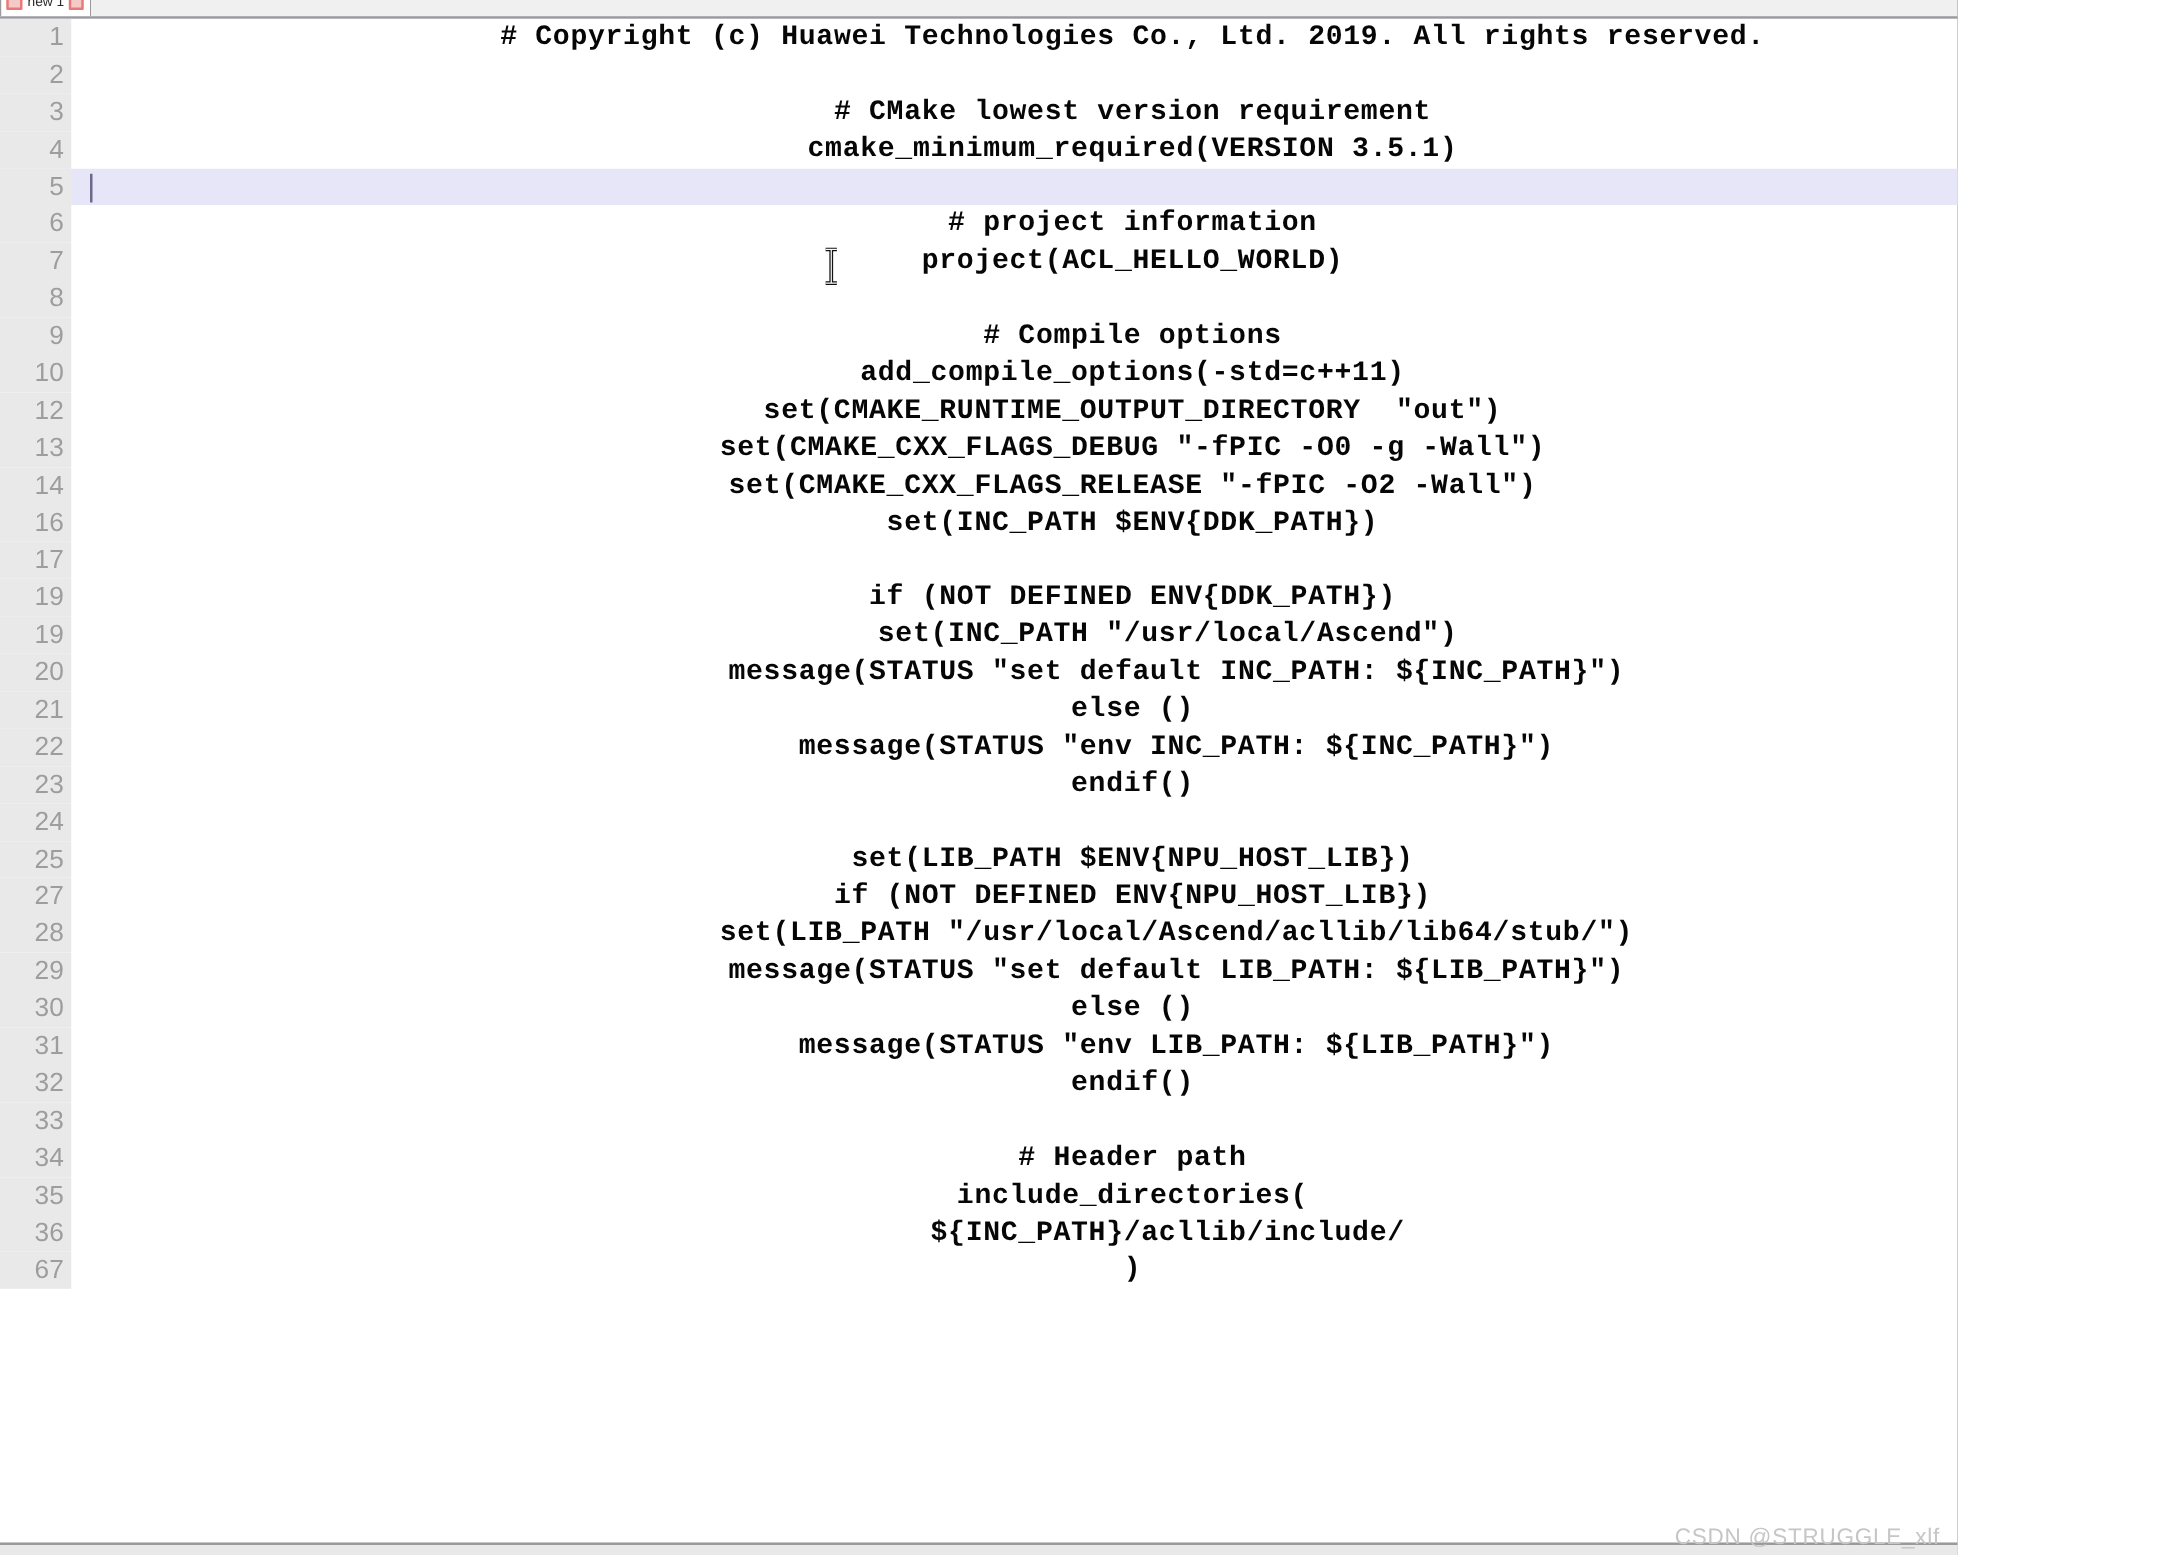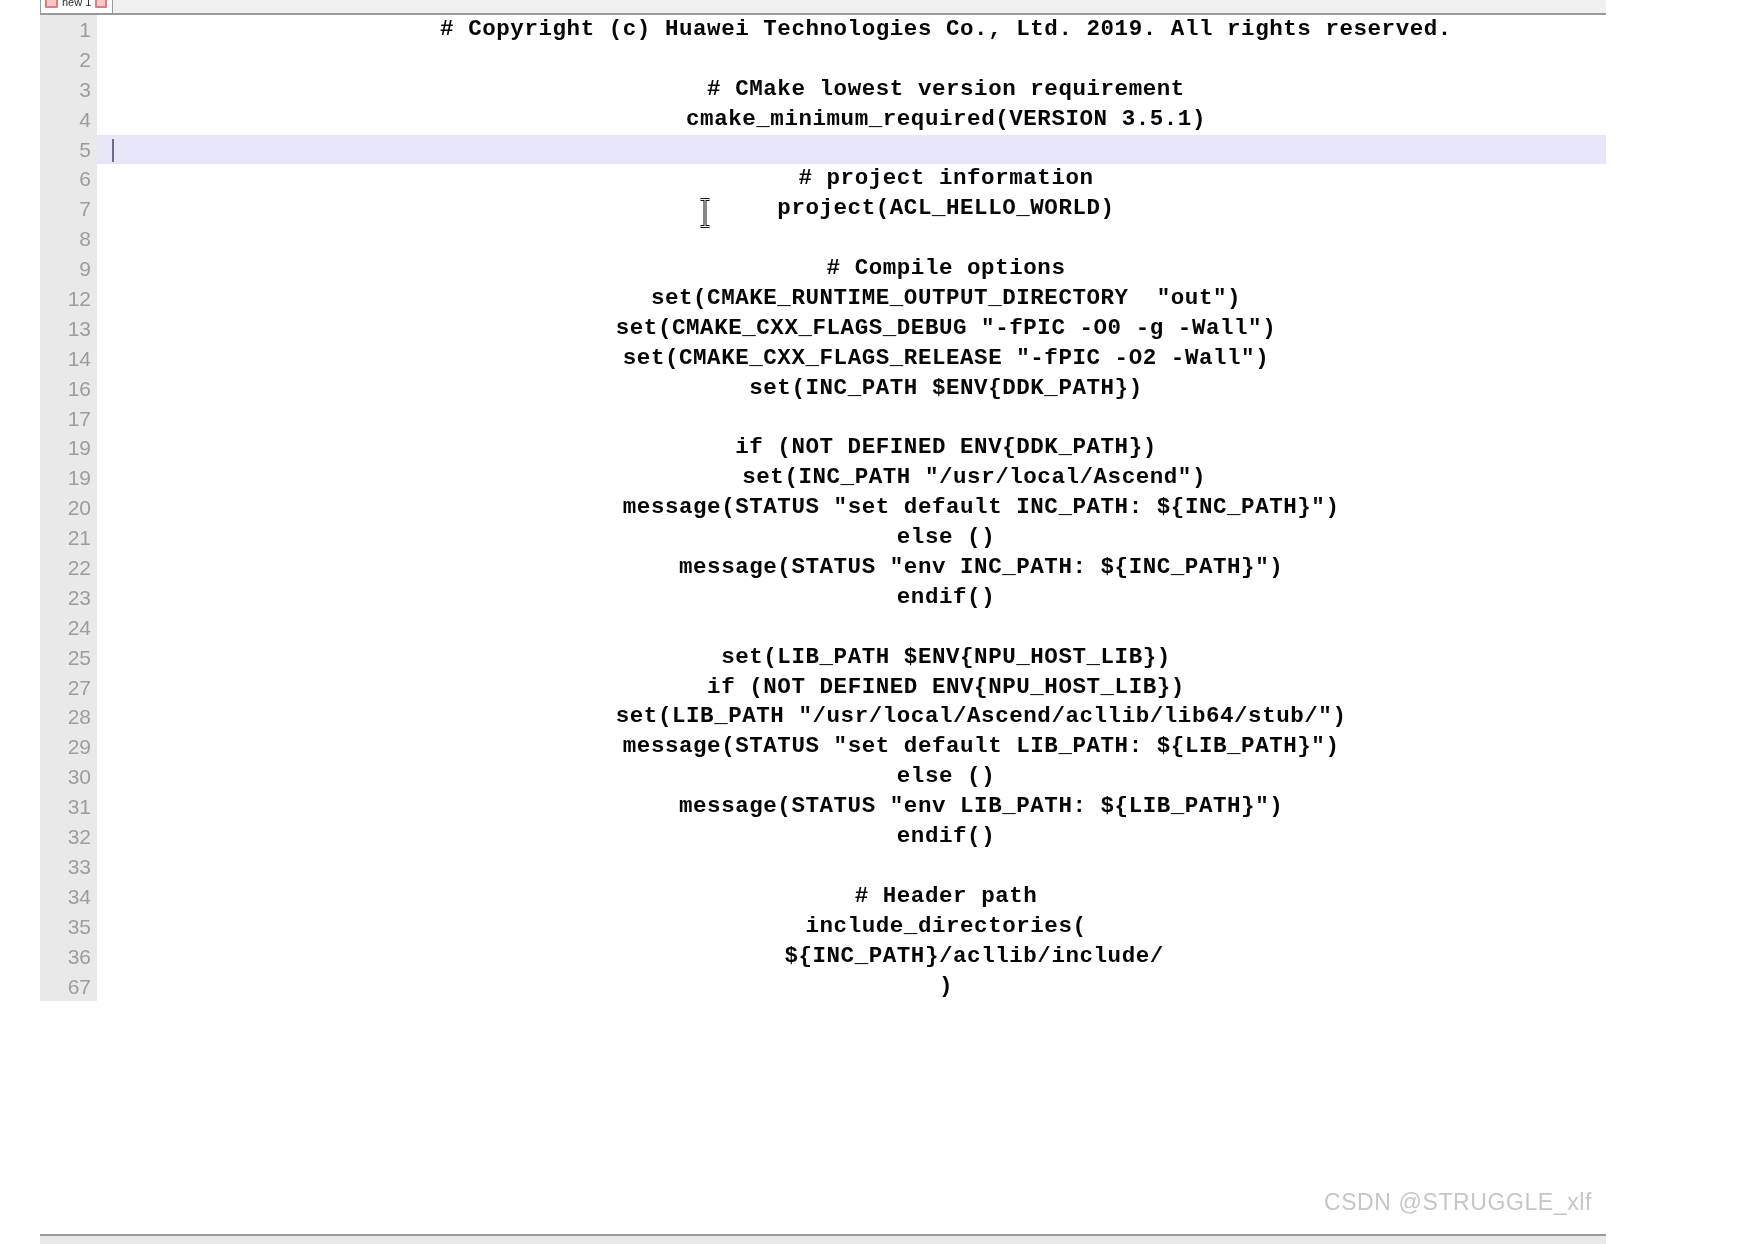--- a/index.html
+++ b/index.html
@@ -14,21 +14,20 @@
     font-family: "Liberation Sans", sans-serif;
   }
 
   #app {
     position: relative;
     width: 1566px;
     height: 1244px;
     background: #4c1d95;
     display: flex;
     flex-direction: column;
-    margin-left: 40px;
   }
 
   
   .tabbar {
     position: relative;
     height: 13px;
     background: #f0f0f0;
     border-bottom: 2px solid #9a9a9a;
     flex: 0 0 auto;
     overflow: hidden;
@@ -152,23 +151,23 @@
     left: 0;
     right: 0;
     bottom: 0;
     height: 8px;
     background: #e9e9e9;
     border-top: 2px solid #9a9a9a;
   }
   .watermark {
     position: absolute;
     right: 14px;
-    bottom: 28px;
-    font-family: "Liberation Sans", sans-serif;
-    font-size: 23px;
+    bottom: 4px;
+    font-family: "Liberation Sans", sans-serif;
+    font-size: 18px;
     color: #c6c6c6;
     letter-spacing: 0.6px;
     white-space: nowrap;
     user-select: none;
   }
 </style>
 </head>
 <body>
 
 <div id="app">
@@ -185,20 +184,21 @@
     <div class="code-area" id="code-area">
         <div class="code-line"><div class="gutter-cell">1</div><div class="code-text"># Copyright (c) Huawei Technologies Co., Ltd. 2019. All rights reserved.</div></div>
         <div class="code-line"><div class="gutter-cell">2</div><div class="code-text"></div></div>
         <div class="code-line"><div class="gutter-cell">3</div><div class="code-text"># CMake lowest version requirement</div></div>
         <div class="code-line"><div class="gutter-cell">4</div><div class="code-text">cmake_minimum_required(VERSION 3.5.1)</div></div>
         <div class="code-line current"><div class="gutter-cell">5</div><div class="code-text"></div><span class="caret"></span></div>
         <div class="code-line"><div class="gutter-cell">6</div><div class="code-text"># project information</div></div>
         <div class="code-line"><div class="gutter-cell">7</div><div class="code-text">project(ACL_HELLO_WORLD)</div></div>
         <div class="code-line"><div class="gutter-cell">8</div><div class="code-text"></div></div>
         <div class="code-line"><div class="gutter-cell">9</div><div class="code-text"># Compile options</div></div>
+        <div class="code-line"><div class="gutter-cell">10</div><div class="code-text">add_compile_options(-std=c++11)</div></div>
         <div class="code-line"><div class="gutter-cell">12</div><div class="code-text">set(CMAKE_RUNTIME_OUTPUT_DIRECTORY  "out")</div></div>
         <div class="code-line"><div class="gutter-cell">13</div><div class="code-text">set(CMAKE_CXX_FLAGS_DEBUG "-fPIC -O0 -g -Wall")</div></div>
         <div class="code-line"><div class="gutter-cell">14</div><div class="code-text">set(CMAKE_CXX_FLAGS_RELEASE "-fPIC -O2 -Wall")</div></div>
         <div class="code-line"><div class="gutter-cell">16</div><div class="code-text">set(INC_PATH $ENV{DDK_PATH})</div></div>
         <div class="code-line"><div class="gutter-cell">17</div><div class="code-text"></div></div>
         <div class="code-line"><div class="gutter-cell">19</div><div class="code-text">if (NOT DEFINED ENV{DDK_PATH})</div></div>
         <div class="code-line"><div class="gutter-cell">19</div><div class="code-text">    set(INC_PATH "/usr/local/Ascend")</div></div>
         <div class="code-line"><div class="gutter-cell">20</div><div class="code-text">     message(STATUS "set default INC_PATH: ${INC_PATH}")</div></div>
         <div class="code-line"><div class="gutter-cell">21</div><div class="code-text">else ()</div></div>
         <div class="code-line"><div class="gutter-cell">22</div><div class="code-text">     message(STATUS "env INC_PATH: ${INC_PATH}")</div></div>

